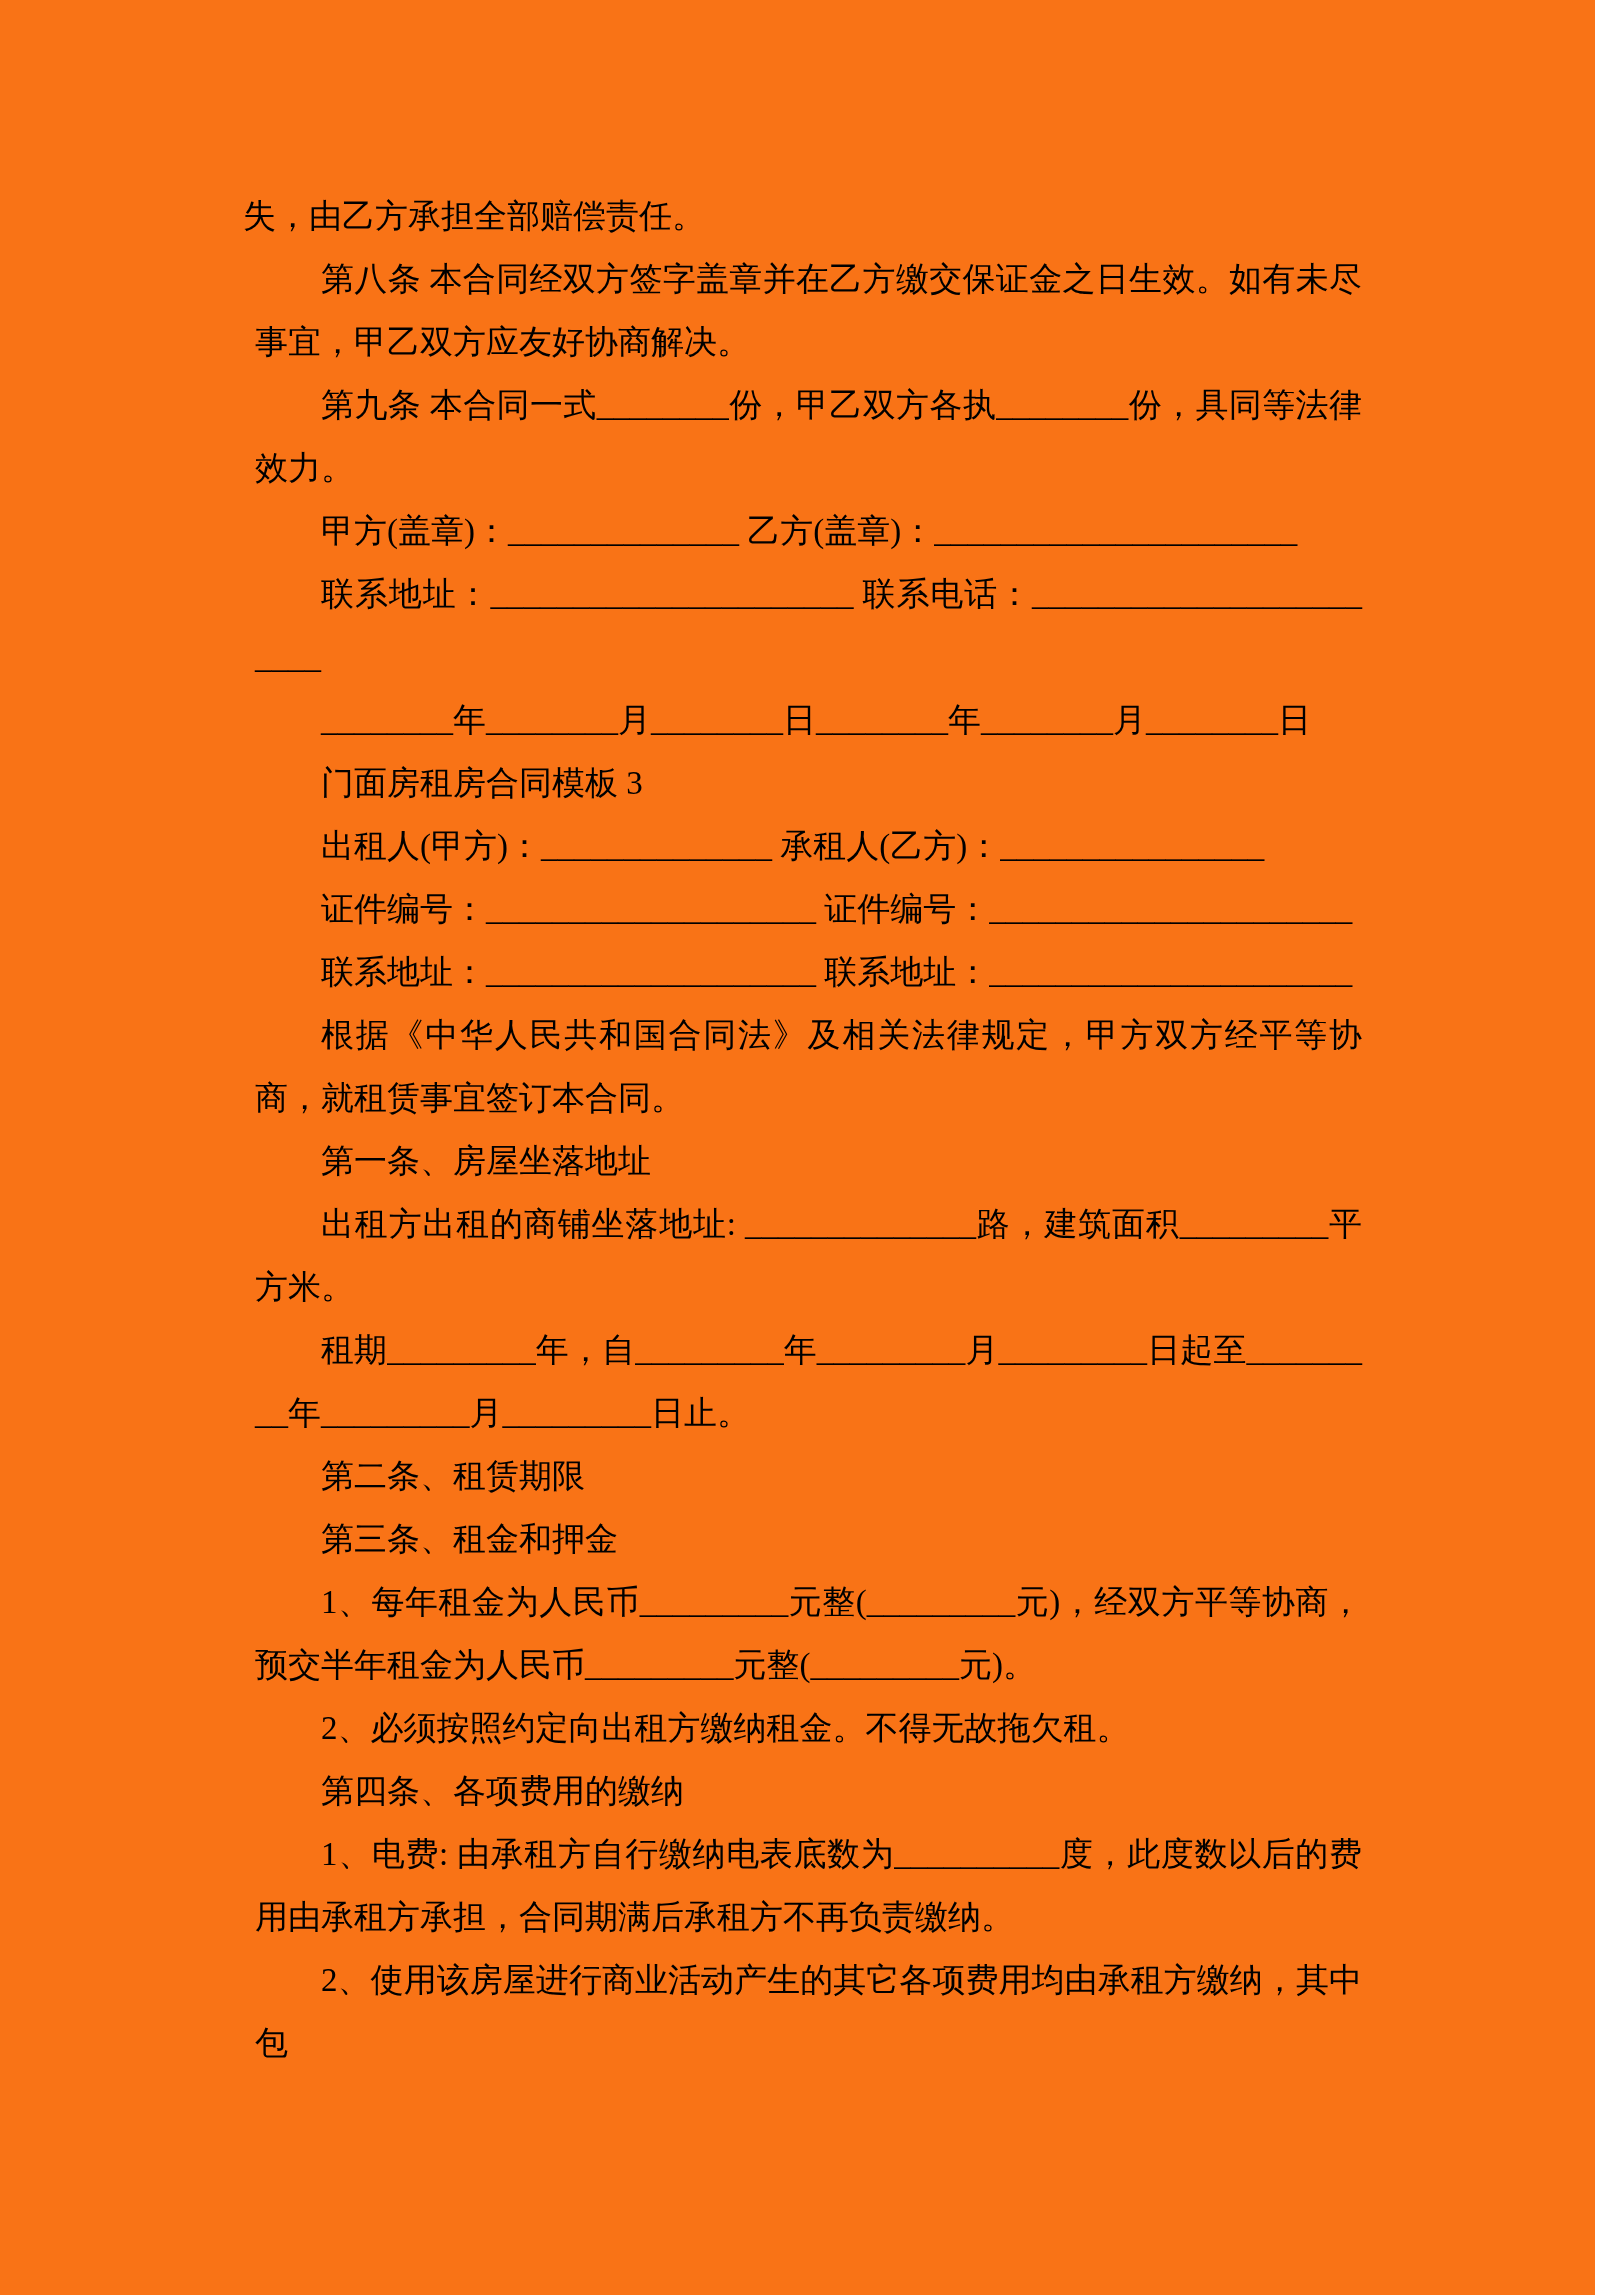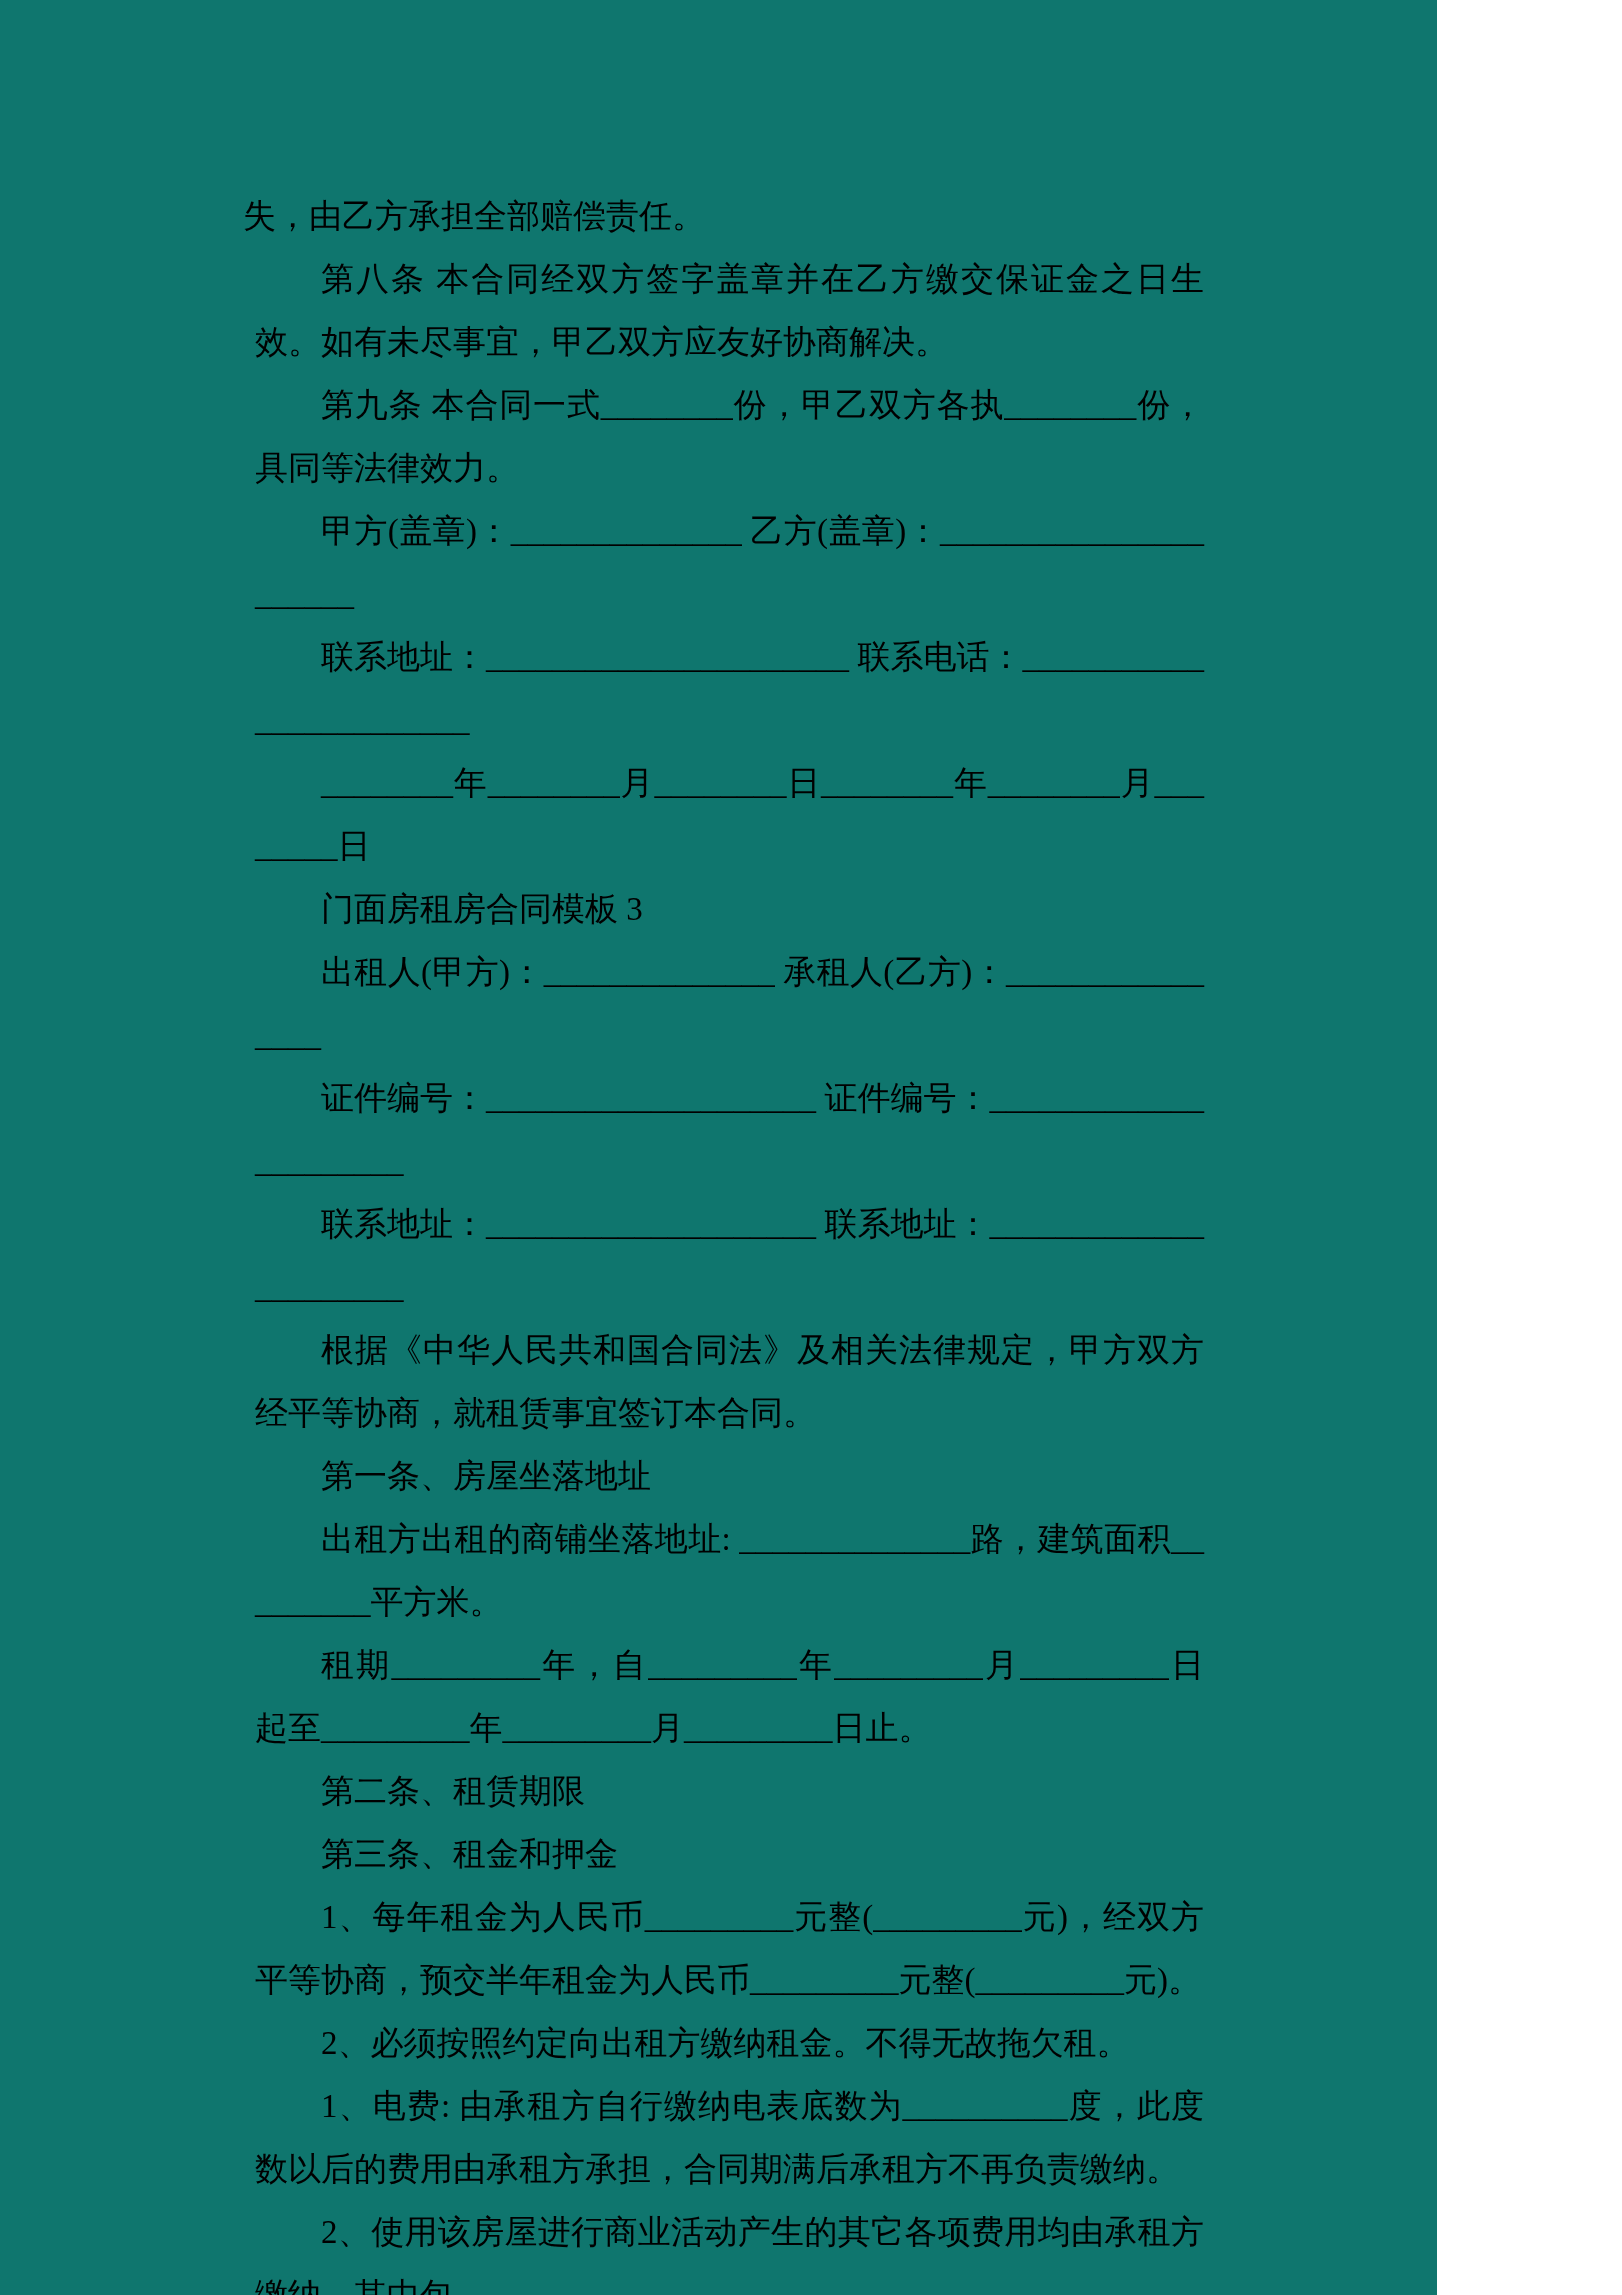--- a/index.html
+++ b/index.html
@@ -4,23 +4,23 @@
 <style>
   * { margin: 0; padding: 0; box-sizing: border-box; }
   html, body { background: #ffffff; }
   body {
     width: 1623px;
     height: 2295px;
     font-family: "Liberation Serif", "DejaVu Serif", serif;
   }
   .page {
     position: relative;
-    width: 1437px;
+    width: 1595px;
     height: 2295px;
-    background: #0f766e;
+    background: #f97316;
     color: #000000;
     padding: 185px 233px 0 243px;
     overflow: hidden;
   }
   .doc-body {
     font-size: 33px;
     line-height: 63px;
   }
   .line {
     text-align: justify;
@@ -48,17 +48,18 @@
     <p class="line indent">证件编号：____________________ 证件编号：______________________</p>
     <p class="line indent">联系地址：____________________ 联系地址：______________________</p>
     <p class="line indent">根据《中华人民共和国合同法》及相关法律规定，甲方双方经平等协商，就租赁事宜签订本合同。</p>
     <p class="line indent">第一条、房屋坐落地址</p>
     <p class="line indent">出租方出租的商铺坐落地址: ______________路，建筑面积_________平方米。</p>
     <p class="line indent">租期_________年，自_________年_________月_________日起至_________年_________月_________日止。</p>
     <p class="line indent">第二条、租赁期限</p>
     <p class="line indent">第三条、租金和押金</p>
     <p class="line indent">1、每年租金为人民币_________元整(_________元)，经双方平等协商，预交半年租金为人民币_________元整(_________元)。</p>
     <p class="line indent">2、必须按照约定向出租方缴纳租金。不得无故拖欠租。</p>
+    <p class="line indent">第四条、各项费用的缴纳</p>
     <p class="line indent">1、电费: 由承租方自行缴纳电表底数为__________度，此度数以后的费用由承租方承担，合同期满后承租方不再负责缴纳。</p>
     <p class="line indent">2、使用该房屋进行商业活动产生的其它各项费用均由承租方缴纳，其中包</p>
   </div>
 </div>
 
 
 </body></html>

